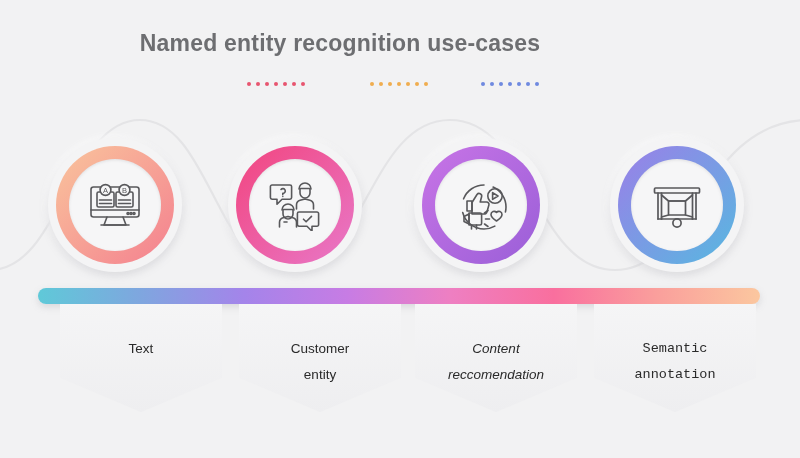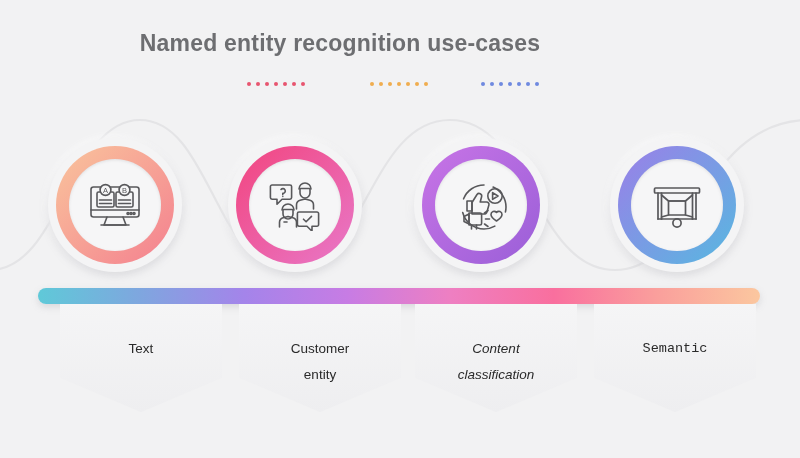--- a/index.html
+++ b/index.html
@@ -311,20 +311,21 @@
   <div class="labels-row">
     <div class="label-card" id="label-0">
       <div class="line">Text</div>
     </div>
     <div class="label-card" id="label-1">
       <div class="line">Customer</div>
       <div class="line">entity</div>
     </div>
     <div class="label-card" id="label-2">
       <div class="line">Content</div>
-      <div class="line">classification</div>
+      <div class="line">reccomendation</div>
     </div>
     <div class="label-card" id="label-3">
       <div class="line">Semantic</div>
+      <div class="line">annotation</div>
     </div>
   </div>
 
 </div>
 
 </body></html>

